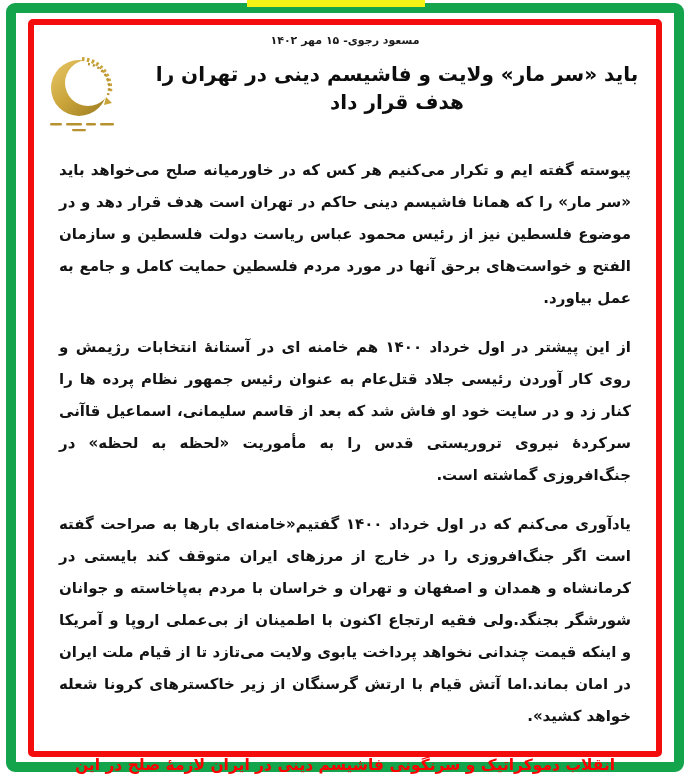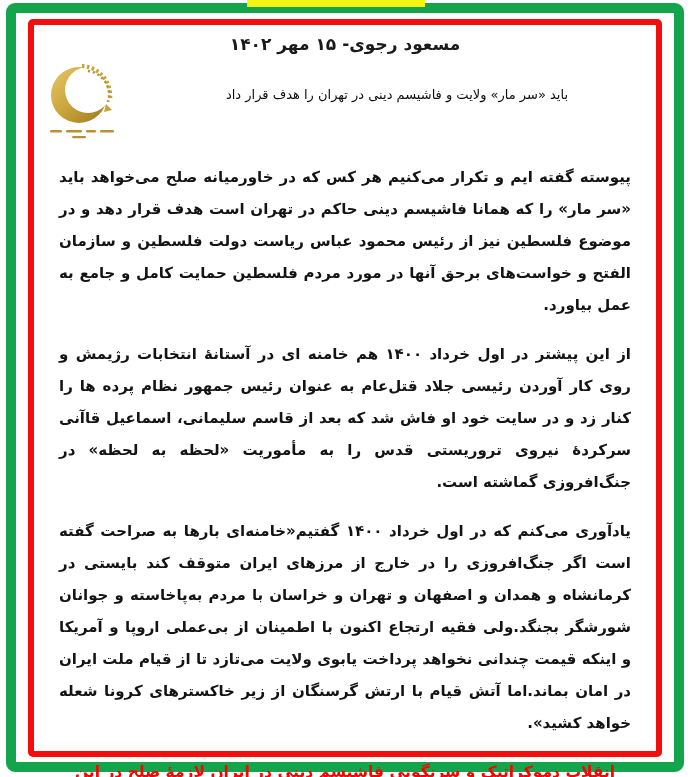--- a/index.html
+++ b/index.html
@@ -11,27 +11,27 @@
   .border-green{position:absolute;top:3px;left:6px;right:6px;bottom:5px;
       border:10px solid #14a44c;border-radius:9px;pointer-events:none;}
   .border-red{position:absolute;top:19px;left:28px;right:28px;bottom:20px;
       border:6px solid #f30d0d;border-radius:5px;pointer-events:none;}
   .yellow-mark{position:absolute;top:0;left:247px;width:178px;height:7px;
       background:#f3f315;z-index:6;}
 
   .content{position:absolute;left:42px;right:42px;top:30px;bottom:32px;
       direction:rtl;color:#111;}
 
-  .byline{ text-align:center;font-size:17px;font-weight:bold;color:#1a1a1a;
+  .byline{ text-align:center;font-size:11px;font-weight:bold;color:#1a1a1a;
       margin:4px 0 2px 0;}
 
   .head-row{display:flex;direction:ltr;align-items:flex-start;height:88px;margin-top:2px;}
   .logo-box{width:104px;flex:0 0 104px;padding-top:2px;}
   .title-box{flex:1;display:flex;align-items:center;justify-content:center;height:78px;}
-  .doc-title{font-size:13px;font-weight:normal;color:#0d0d0d;text-align:center;
+  .doc-title{font-size:20px;font-weight:bold;color:#0d0d0d;text-align:center;
       line-height:1.4;padding:0 4px;}
 
   .body-text{margin-top:2px;font-size:15px;font-weight:bold;line-height:32px;
       text-align:justify;color:#141414;}
   .body-text p{margin:17px;}
 
   .closing{color:#fe0000;font-weight:bold;font-size:15.5px;line-height:32px;
       text-align:center;margin-top:0;}
 </style>
 </head>

